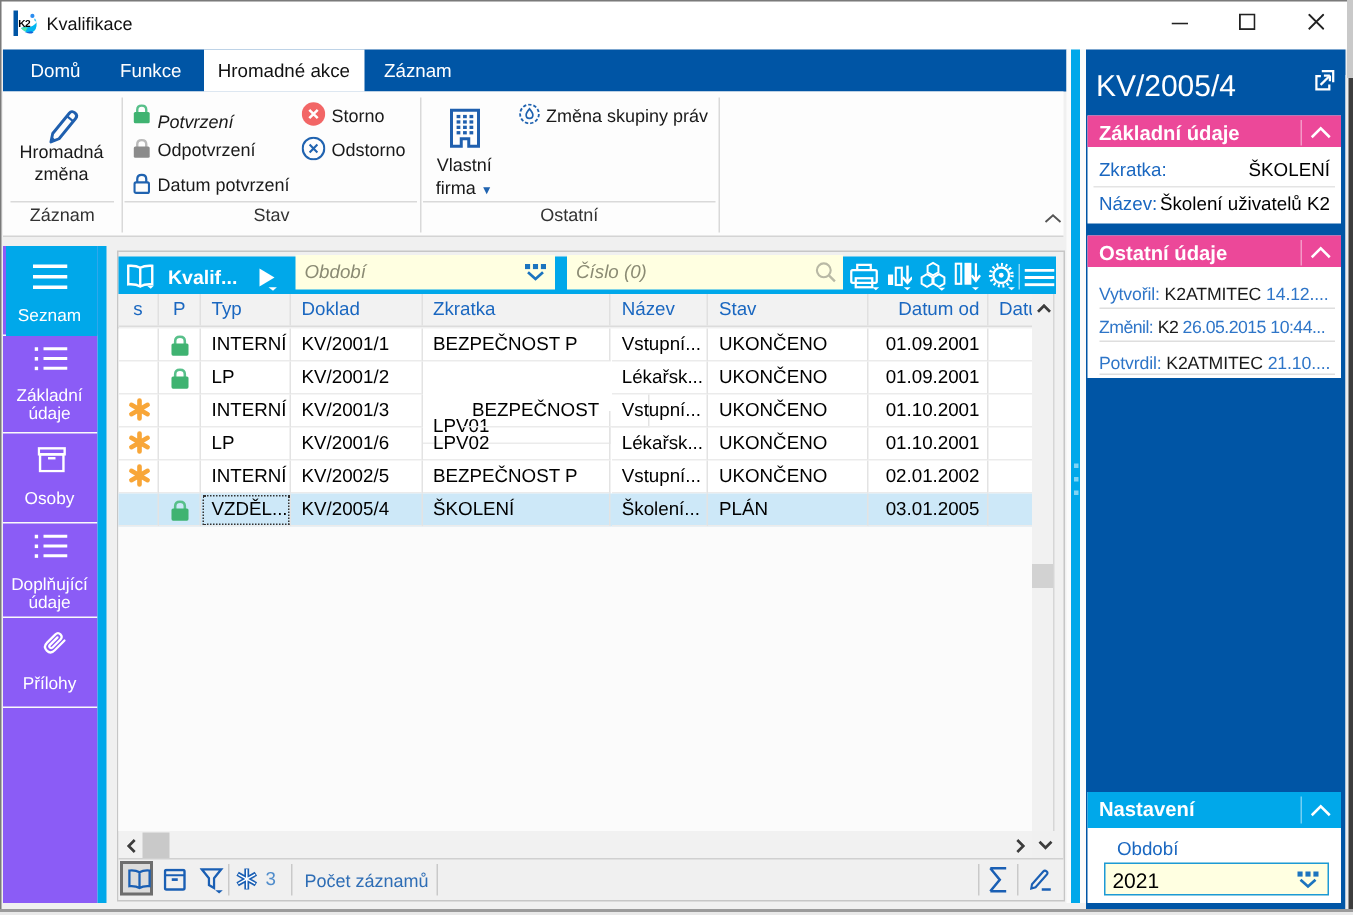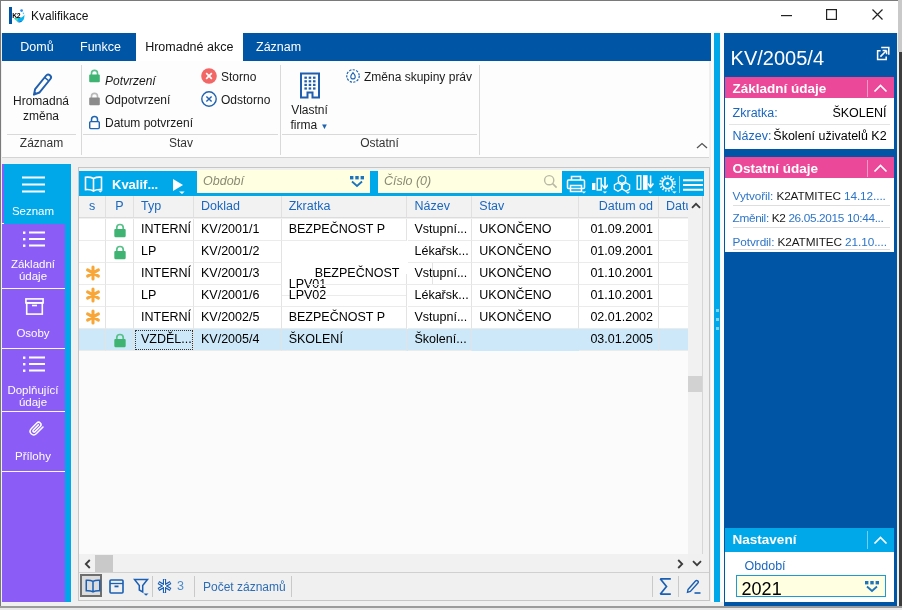--- a/index.html
+++ b/index.html
@@ -388,20 +388,21 @@
         <div class="cell" style="left:27px;width:28px;">
             <svg class="slock" width="14" height="15" viewBox="0 0 13 14">
               <path d="M3.5 6 V4.2 Q3.5 1.4 6.5 1.4 Q9.5 1.4 9.5 4.2 V6" fill="none" stroke="#58c08a" stroke-width="1.6"></path>
               <rect x="1.2" y="5.6" width="10.6" height="7.6" rx="1" fill="#3fb371"></rect>
             </svg>
           </div>
         <div class="cell" style="left:55px;width:60px;outline:1px dotted #333;outline-offset:-2px;">VZDĚL...</div>
         <div class="cell" style="left:115px;width:87.7px;">KV/2005/4</div>
         <div class="cell" style="left:202.7px;width:125.8px;">ŠKOLENÍ</div>
         <div class="cell" style="left:328.5px;width:64.8px;">Školení...</div>
+        <div class="cell" style="left:393.3px;width:106.9px;">PLÁN</div>
         <div class="cell" style="left:500.2px;width:79.8px;text-align:right;padding-left:0;padding-right:5px;">03.01.2005</div>
         <div class="cell" style="left:580px;width:29px;border-right:none;"></div>
       </div>
     </div>
     <div id="vscroll">
       <svg style="position:absolute;left:3px;top:6px;" width="10" height="7" viewBox="0 0 10 7">
           <path d="M1 5.8 L5 1.8 L9 5.8" fill="none" stroke="#3c3c3c" stroke-width="1.8"></path>
         </svg>
       <div style="position:absolute;left:0;top:180.3px;width:14px;height:16.7px;background:#d2d2d2;"></div>
     </div>
@@ -502,21 +503,21 @@
     </div>
     <div class="panelbox" style="top:494.5px;height:74px;">
       <div class="pheader" style="background:#00a8ea;height:24px;line-height:24px;">Nastavení
         <div style="position:absolute;right:26px;top:3px;width:1px;height:18px;background:rgba(255,255,255,0.45);"></div>
         <svg style="position:absolute;right:6px;top:8px;" width="15" height="9" viewBox="0 0 15 9">
             <path d="M1.5 7.5 L7.5 1.5 L13.5 7.5" fill="none" stroke="#fff" stroke-width="1.7"></path>
           </svg>
       </div>
       <div class="prow" style="left:20px;top:31px;color:#1a67c0;">Období</div>
       <div style="position:absolute;left:11px;top:47px;width:150px;height:22px;background:#ffffe1;border:1px solid #1c9ad6;">
-        <div style="position:absolute;left:5px;top:3px;font-size:18px;color:#000;">2021</div>
+        <div style="position:absolute;left:5px;top:3px;font-size:14px;color:#000;">2021</div>
         <svg style="position:absolute;right:5px;top:4px;" width="16" height="13" viewBox="0 0 16 13">
           <g fill="#1c74bf">
               <rect x="1" y="1" width="3.4" height="3.4"></rect>
               <rect x="6.3" y="1" width="3.4" height="3.4"></rect>
               <rect x="11.6" y="1" width="3.4" height="3.4"></rect>
             </g>
           <path d="M3 6.5 L8 11 L13 6.5" fill="none" stroke="#1c74bf" stroke-width="1.8"></path>
         </svg>
       </div>
     </div>

